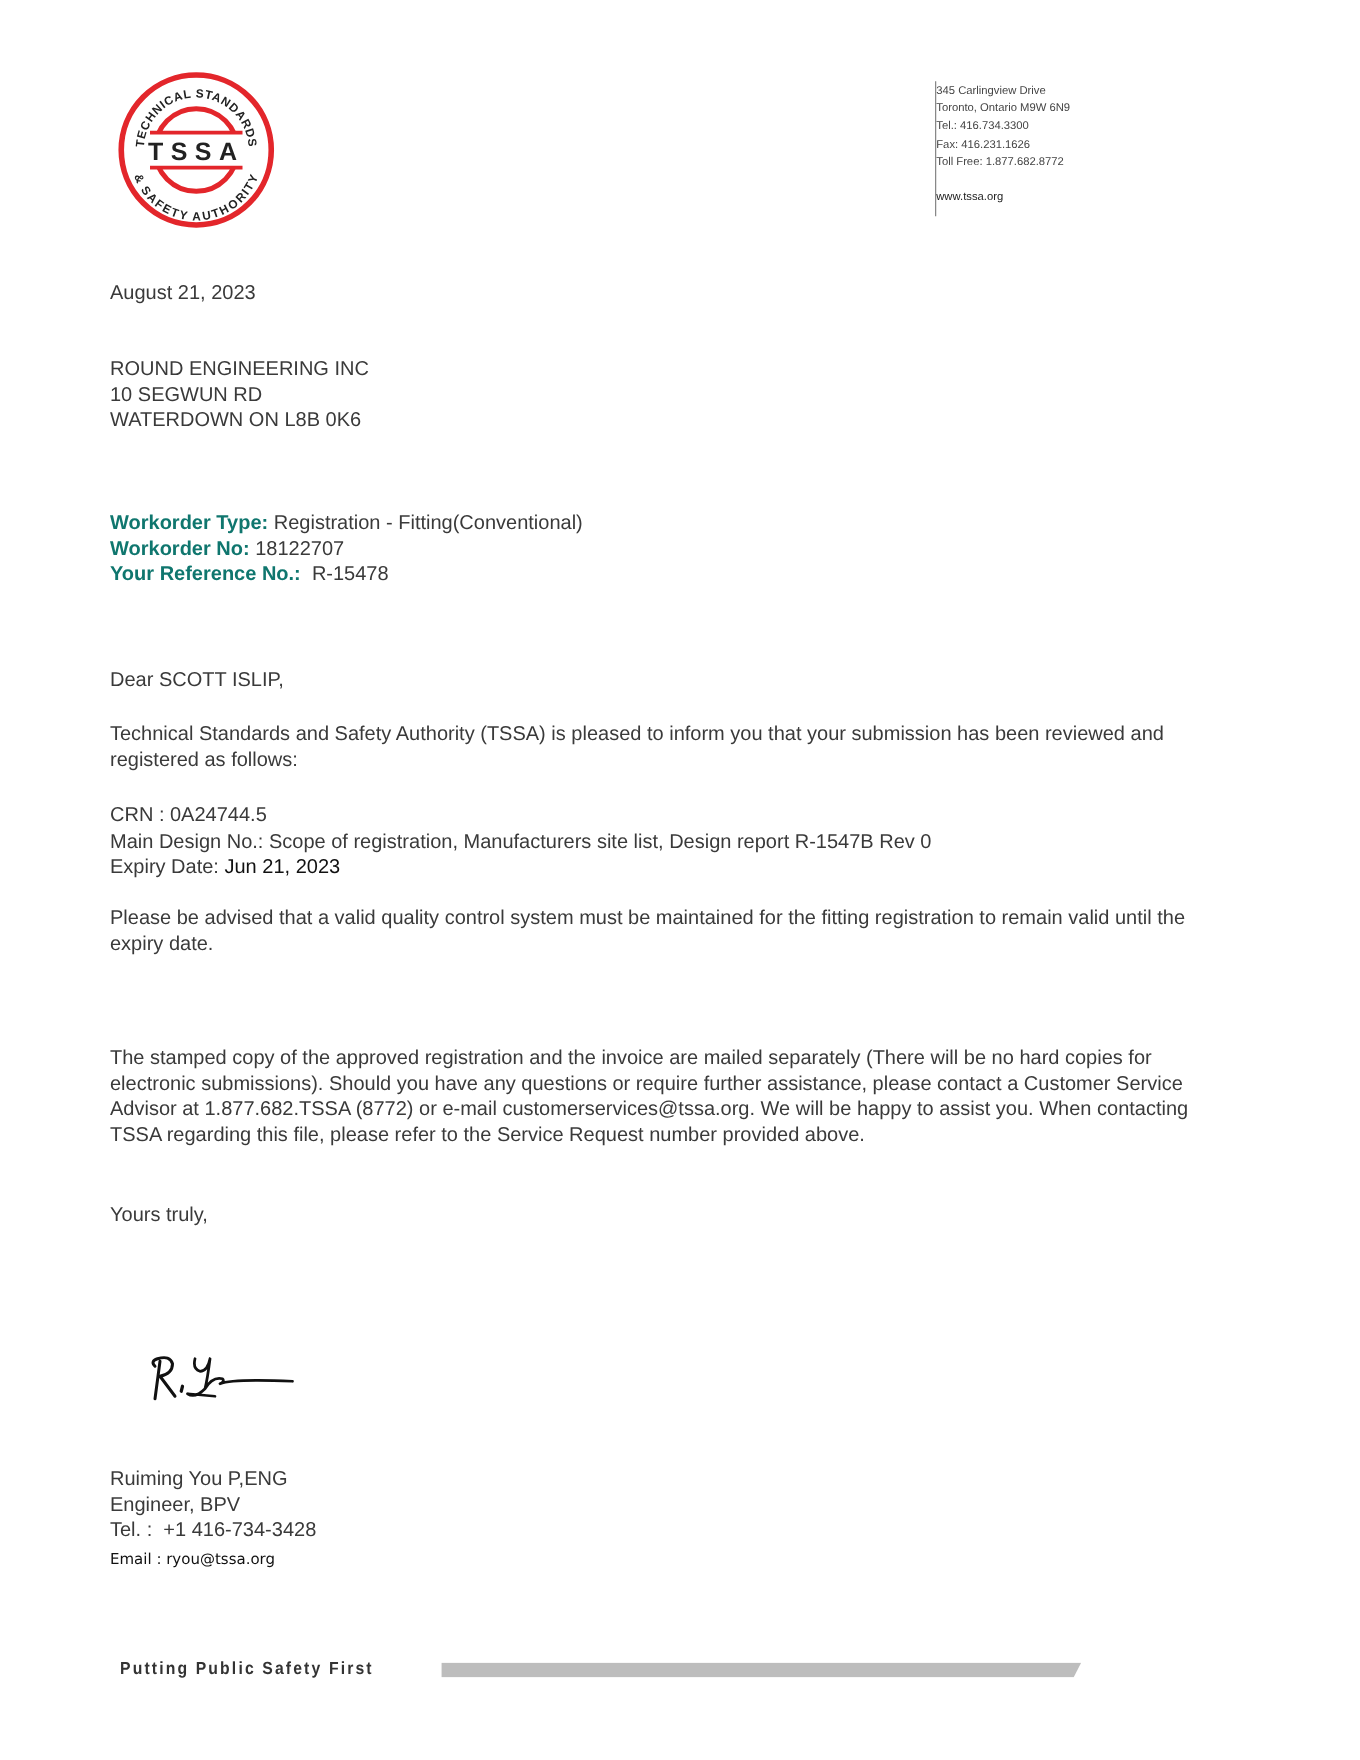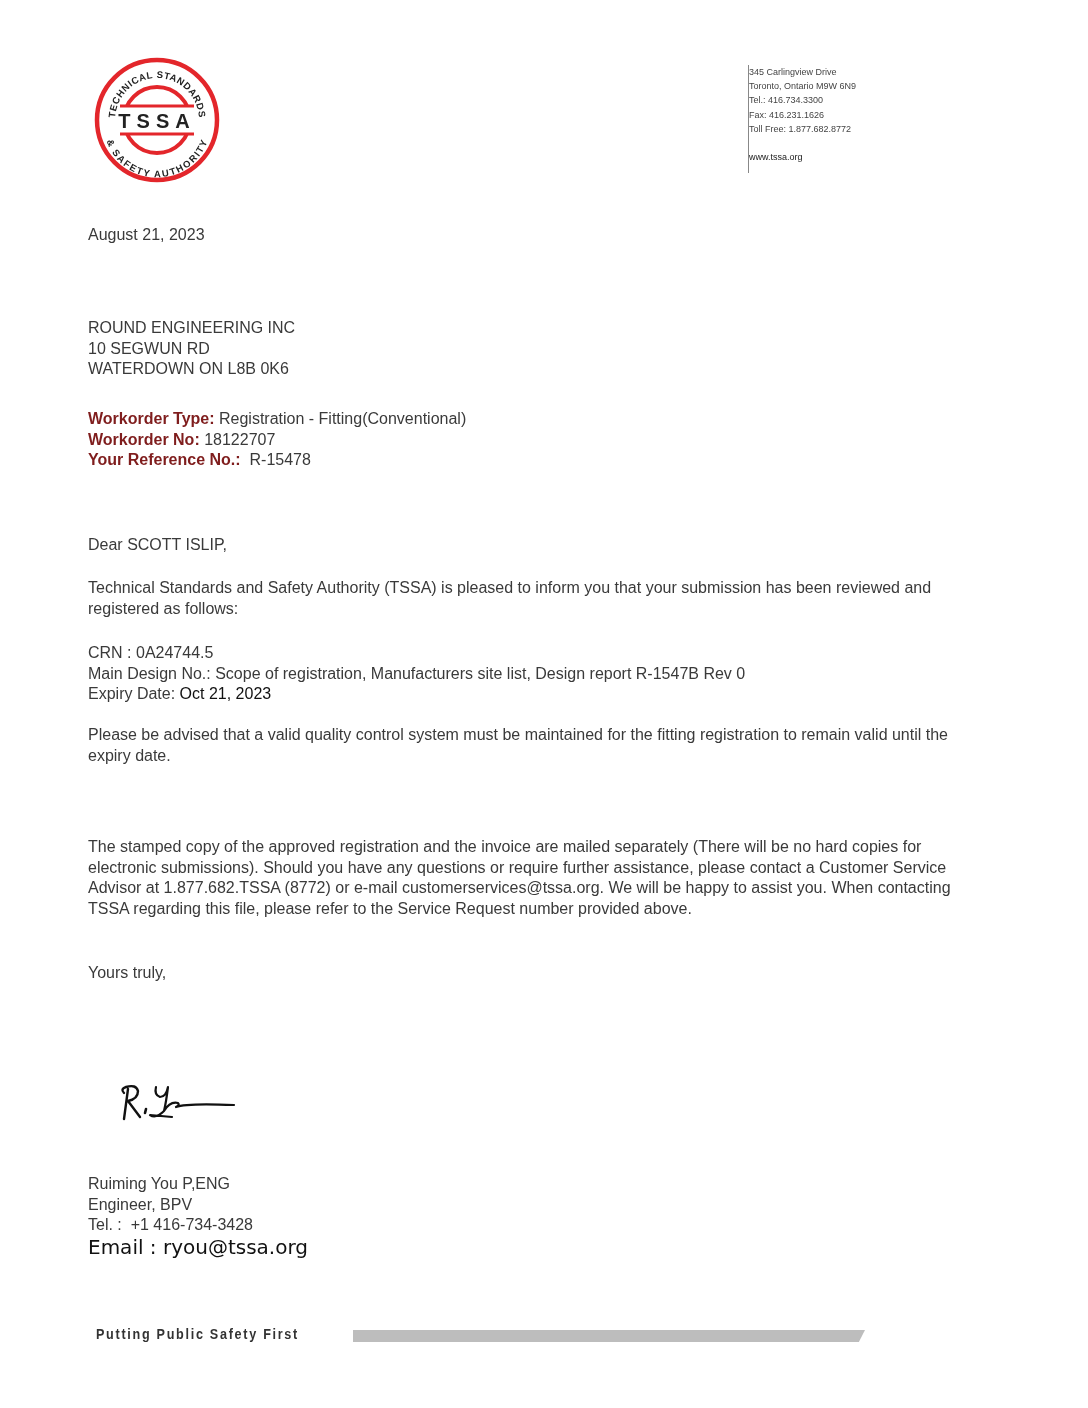--- a/index.html
+++ b/index.html
@@ -5,34 +5,34 @@
     html, body { margin: 0; padding: 0; background: #ffffff; }
     body { width: 1088px; height: 1408px; position: relative; overflow: hidden;
            font-family: "Liberation Sans", sans-serif; color: #3a3a3a; }
     .abs { position: absolute; }
     .logo { left: 93px; top: 56px; width: 128px; height: 128px; }
     .addr { left: 748px; top: 65px; border-left: 1px solid #888; padding-left: 0;
             font-size: 9px; line-height: 14.2px; color: #444; height: 108px; }
     .addr .spacer { height: 14px; }
     .addr .web { font-weight: normal; color: #222; }
     .txt { font-size: 16px; line-height: 20.5px; color: #3a3a3a; left: 88px; }
-    .txt b { color: #7f1d1d; }
+    .txt b { color: #0f766e; }
     .dark { color: #111; }
     .date { top: 225px; }
-    .recipient { top: 286px; margin-top: 32px; }
+    .recipient { top: 286px; }
     .wo { top: 409px; }
     .greet { top: 535px; }
     .intro { top: 578px; width: 900px; }
     .crn { top: 643px; }
     .advised { top: 725px; width: 900px; }
     .stamped { top: 837px; width: 900px; }
     .closing { top: 963px; }
     .sig { left: 116px; top: 1075px; width: 125px; height: 50px; }
     .signer { top: 1174px; }
-    .email { font-family: "DejaVu Sans", sans-serif; font-size: 20px; color: #111; margin-top: 1px; }
+    .email { font-family: "DejaVu Sans", sans-serif; font-size: 12px; color: #111; margin-top: 1px; }
     .footer { left: 96px; top: 1326px; font-size: 14px; font-weight: bold; letter-spacing: 1.9px;
               color: #333; transform: scaleX(0.9); transform-origin: left; }
     .footer-bar { left: 353px; top: 1330px; width: 512px; height: 12px; background: #bdbdbd;
                   clip-path: polygon(0 0, 100% 0, 98.8% 100%, 0 100%); }
   </style>
 </head>
 <body>
 
 <div class="abs logo">
   <svg width="128" height="128" viewBox="0 0 128 128">
@@ -88,21 +88,21 @@
   </div>
 </div>
 
 <div class="abs txt greet">Dear SCOTT ISLIP,</div>
 
 <div class="abs txt intro">Technical Standards and Safety Authority (TSSA) is pleased to inform you that your submission has been reviewed and registered as follows:</div>
 
 <div class="abs txt crn">
   <div>CRN : 0A24744.5</div>
   <div>Main Design No.: Scope of registration, Manufacturers site list, Design report R-1547B Rev 0</div>
-  <div><span>Expiry Date: </span><span class="dark">Oct 21, 2023</span></div>
+  <div><span>Expiry Date: </span><span class="dark">Jun 21, 2023</span></div>
 </div>
 
 <div class="abs txt advised">Please be advised that a valid quality control system must be maintained for the fitting registration to remain valid until the expiry date.</div>
 
 <div class="abs txt stamped">The stamped copy of the approved registration and the invoice are mailed separately (There will be no hard copies for electronic submissions). Should you have any questions or require further assistance, please contact a Customer Service Advisor at 1.877.682.TSSA (8772) or e-mail customerservices@tssa.org. We will be happy to assist you. When contacting TSSA regarding this file, please refer to the Service Request number provided above.</div>
 
 <div class="abs txt closing">Yours truly,</div>
 
 <div class="abs sig">
   <svg width="125" height="50" viewBox="0 0 125 50">

